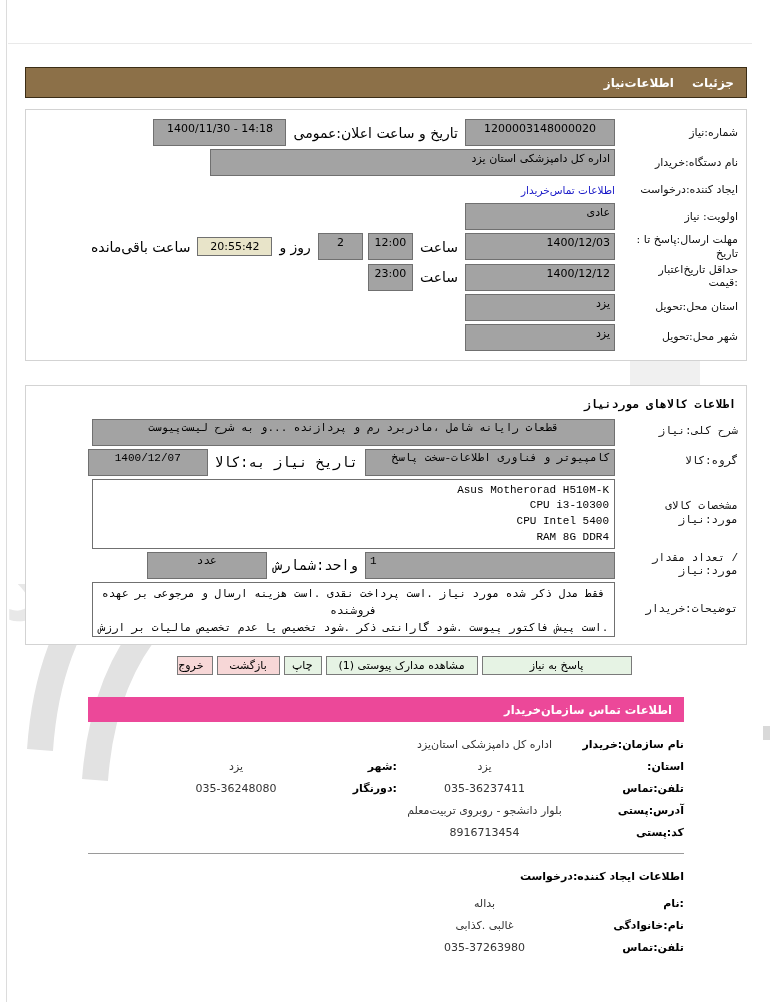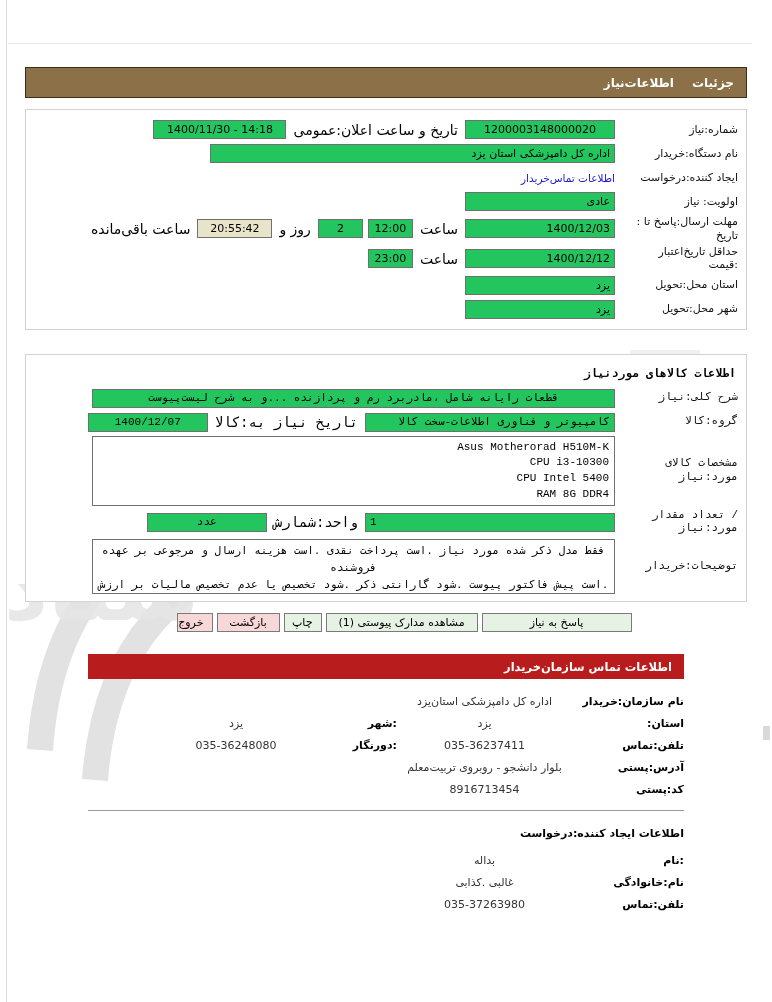--- a/index.html
+++ b/index.html
@@ -89,22 +89,22 @@
     text-align: right;
     font-size: 11px;
     color: #111;
     padding-left: 4px;
     line-height: 1.25;
   }
   .lbl.two-line { line-height: 1.15; }
 
   .fld {
     border: 1px solid #707070;
-    background: #22c55e;
-    height: 19px;
+    background: #a3a3a3;
+    height: 27px;
     line-height: 17px;
     padding: 0 4px;
     font-size: 11px;
     text-align: right;
     overflow: hidden;
     white-space: nowrap;
     color: #000;
   }
   .fld.num { text-align: right; font-family: "DejaVu Sans", sans-serif; }
   .mini-lbl {
@@ -186,21 +186,21 @@
   .btn.pink  { background: #f7d7d7; }
   .btn.b-answer { width: 150px; }
   .btn.b-docs   { width: 152px; }
   .btn.b-print  { width: 38px; }
   .btn.b-back   { width: 63px; }
   .btn.b-exit   { width: 36px; }
 
   
   .band2-wrap { padding: 22px 88px 0 88px; }
   .band2 {
-    background: #b91c1c;
+    background: #ec4899;
     height: 25px;
     display: flex;
     align-items: center;
     padding: 0 12px;
     color: #ffffff;
     font-weight: bold;
     font-size: 11.5px;
   }
   .contact {
     margin: 16px 88px 0 88px;
@@ -353,21 +353,21 @@
 
     <div class="sec-title">اطلاعات کالاهای موردنیاز</div>
 
     <div class="row">
       <div class="lbl">شرح کلی:نیاز</div>
       <div class="fld w523" style="text-align:center;">قطعات رایانه شامل ،مادربرد رم و پردازنده ...و به شرح لیست‌پیوست</div>
     </div>
 
     <div class="row">
       <div class="lbl">گروه:کالا</div>
-      <div class="fld w250">کامپیوتر و فناوری اطلاعات-سخت کالا</div>
+      <div class="fld w250">کامپیوتر و فناوری اطلاعات-سخت پاسخ</div>
       <div class="mini-lbl">تاریخ نیاز به:کالا</div>
       <div class="fld w120" style="text-align:center;">1400/12/07</div>
     </div>
 
     <div class="row" style="align-items:center;">
       <div class="lbl">مشخصات کالای مورد:نیاز</div>
       <div class="box-multi specs w523" id="specs-box"><div>Asus Motherorad H510M-K</div><div>CPU i3-10300</div><div>CPU Intel 5400</div><div>RAM 8G DDR4</div><div>M2 256GB</div></div>
     </div>
 
     <div class="row">

